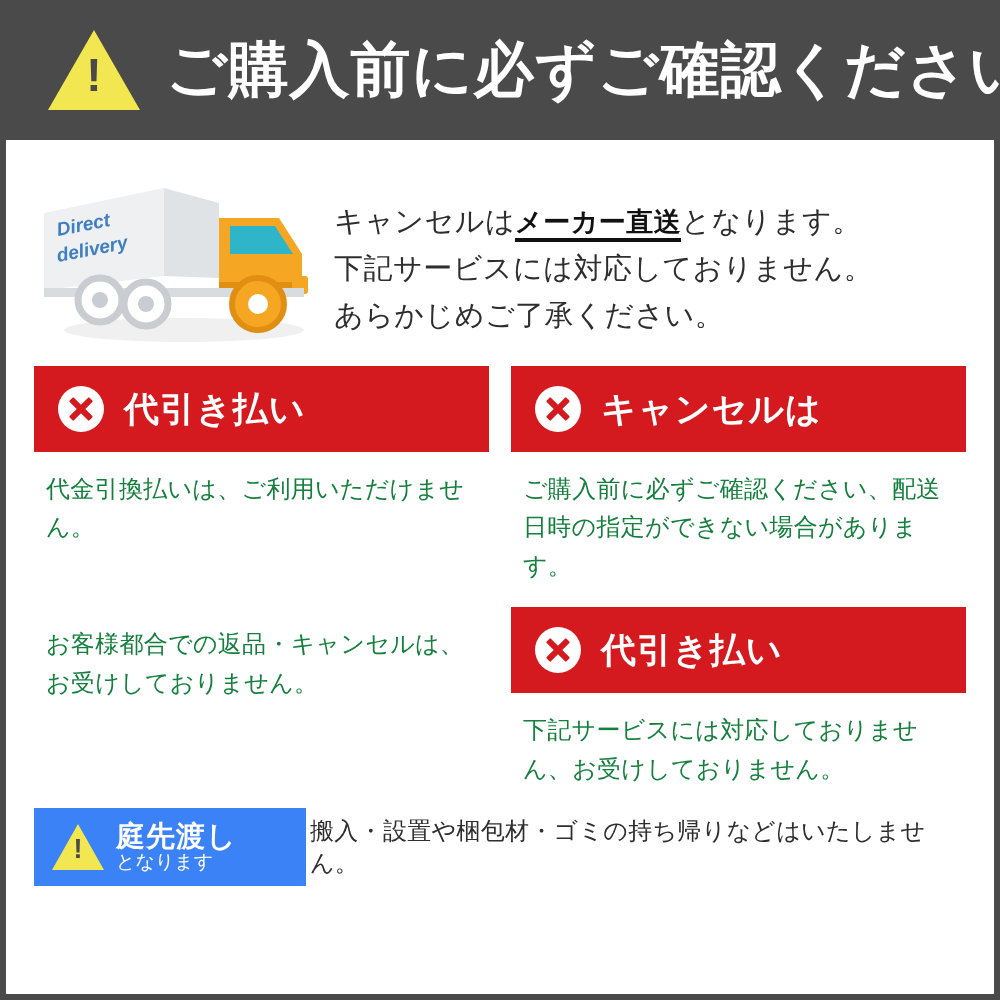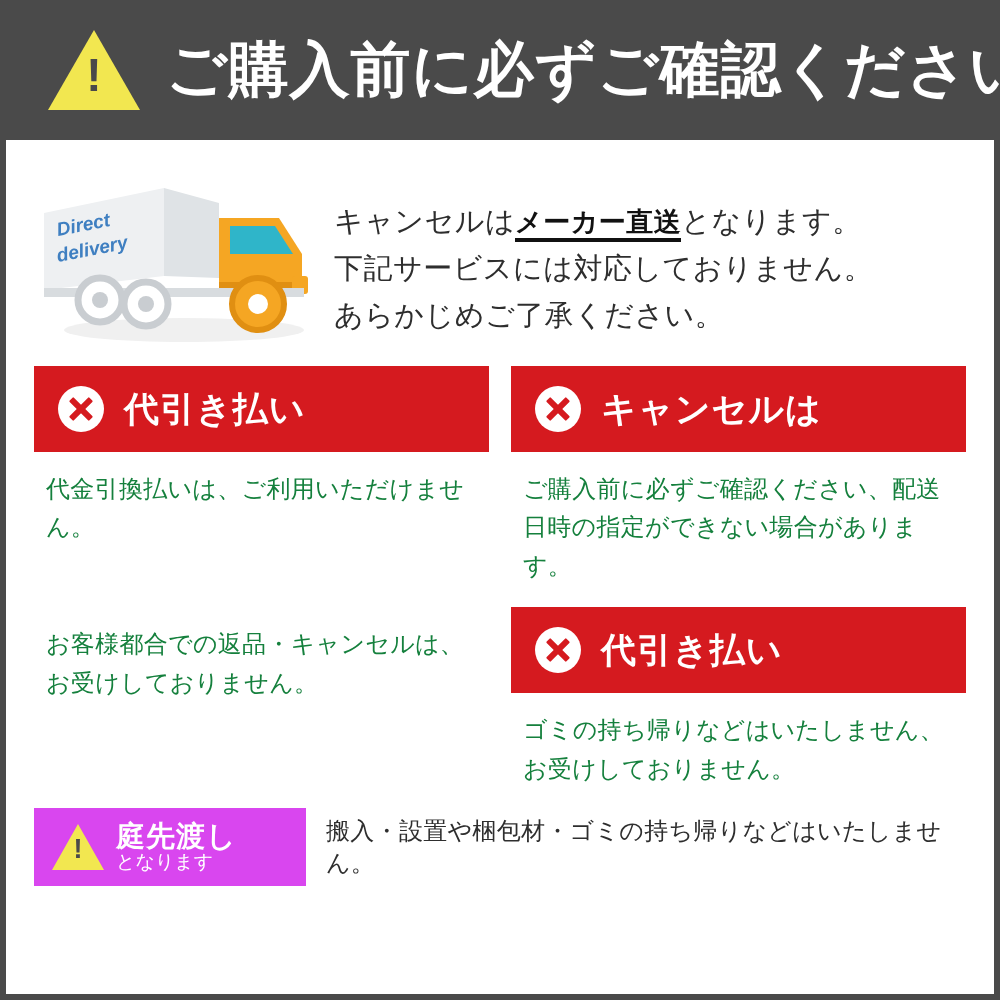--- a/index.html
+++ b/index.html
@@ -144,21 +144,21 @@
   }
 
   
   .footer {
     margin-top: 16px;
     display: flex;
     align-items: stretch;
     height: 78px;
   }
   .footer-left {
-    background: #d946ef;
+    background: #3b82f6;
     width: 272px;
     flex: 0 0 auto;
     display: flex;
     align-items: center;
     gap: 12px;
     padding-left: 18px;
   }
   .warn-triangle.small {
     border-left-width: 26px;
     border-right-width: 26px;
@@ -171,21 +171,21 @@
     left: -5px;
     width: 10px;
   }
   .footer-left-text { color: #ffffff; line-height: 1.1; }
   .footer-left-text .l1 { font-size: 29px; font-weight: bold; letter-spacing: 1px; }
   .footer-left-text .l2 { font-size: 19px; font-weight: normal; }
   .footer-right {
     flex: 1 1 auto;
     display: flex;
     align-items: center;
-    padding-left: 20px;
+    padding-left: 4px;
     font-size: 24px;
     color: #2e2e2e;
     letter-spacing: 0.3px;
   }
 </style>
 </head>
 <body>
 
 <div class="page">
 
@@ -254,21 +254,21 @@
 
       <div class="card">
         <div class="card-body">お客様都合での返品・キャンセルは、お受けしておりません。</div>
       </div>
 
       <div class="card">
         <div class="card-head">
           <div class="x-badge"></div>
           <div class="card-title">代引き払い</div>
         </div>
-        <div class="card-body">ゴミの持ち帰りなどはいたしません、お受けしておりません。</div>
+        <div class="card-body">下記サービスには対応しておりません、お受けしておりません。</div>
       </div>
 
     </div>
 
     <div class="footer">
       <div class="footer-left">
         <div class="warn-triangle small"></div>
         <div class="footer-left-text">
           <div class="l1">庭先渡し</div>
           <div class="l2">となります</div>

